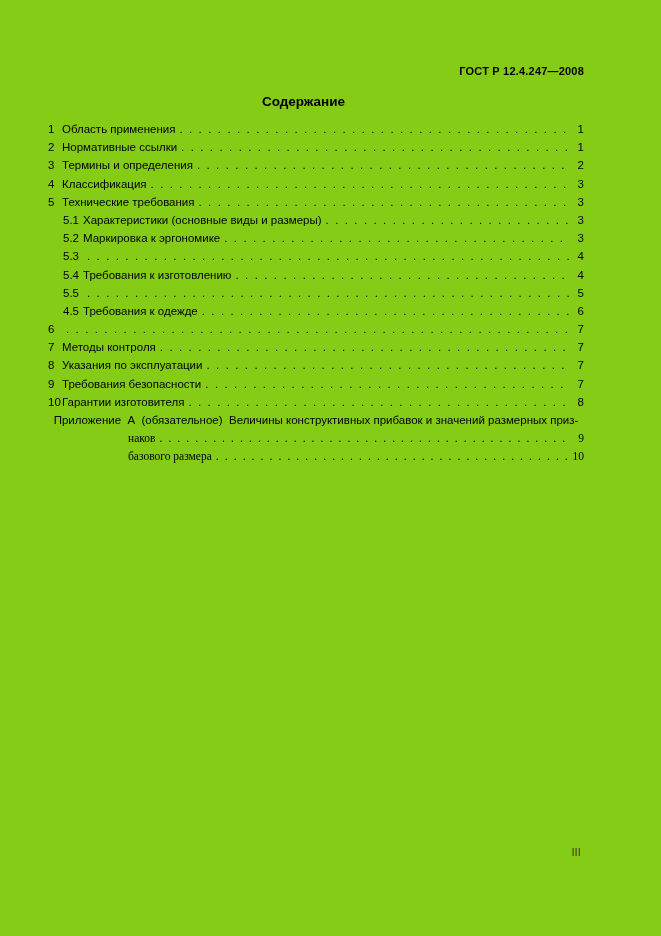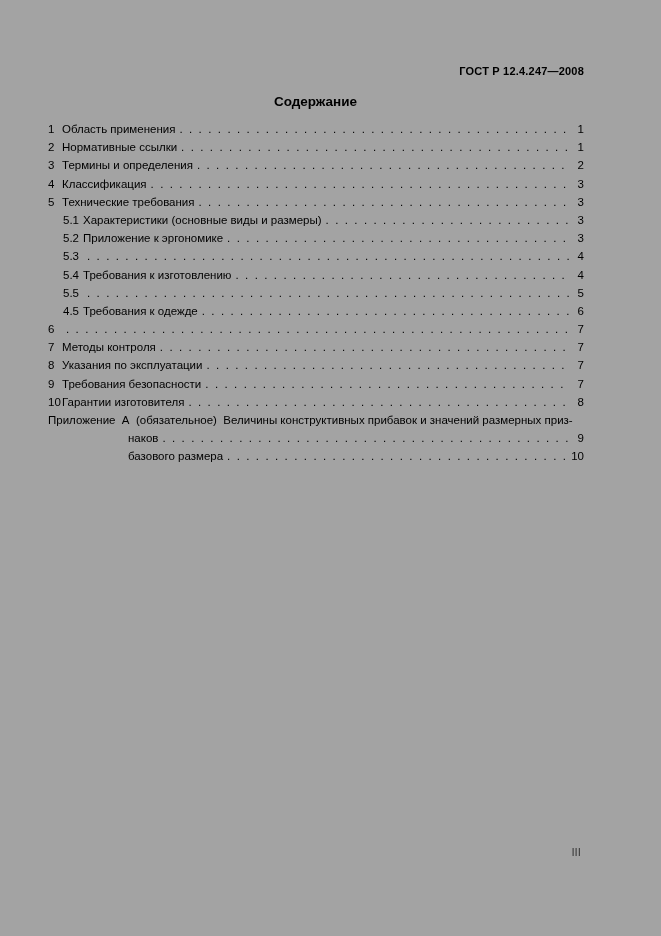--- a/index.html
+++ b/index.html
@@ -1,37 +1,37 @@
 <!DOCTYPE html>
 <html><head>
 <meta charset="utf-8">
 <style>
   html, body { margin: 0; padding: 0; background: #fff; }
   .page {
     position: relative;
     width: 661px;
     height: 936px;
-    background: #a3a3a3;
+    background: #84cc16;
     font-family: "Liberation Sans", "DejaVu Sans", sans-serif;
     color: #000;
     overflow: hidden;
   }
   .doc-code {
     position: absolute;
     top: 65px;
     right: 77px;
     font-size: 11px;
     font-weight: bold;
     letter-spacing: 0.2px;
     white-space: pre;
   }
   .page-title {
     position: absolute;
     top: 94px;
-    left: 47px;
+    left: 35px;
     width: 537px;
     text-align: center;
     font-size: 13.5px;
     font-weight: bold;
   }
   .toc {
     position: absolute;
     top: 120px;
     left: 48px;
     width: 536px;
@@ -59,27 +59,29 @@
   .dots::after {
     content: ". . . . . . . . . . . . . . . . . . . . . . . . . . . . . . . . . . . . . . . . . . . . . . . . . . . . . . . . . . . . . . . . . . . . . . . . . . . .";
     letter-spacing: 1.6px;
   }
   .pg { flex: 0 0 auto; min-width: 11px; text-align: right; white-space: pre; }
   .app-line1 {
     height: 18.2px;
     line-height: 18.2px;
     white-space: pre;
     overflow: hidden;
+    text-align: center;
   }
   .app-line2 {
     display: flex;
     align-items: baseline;
     height: 18.2px;
     padding-left: 80px;
     overflow: hidden;
+    font-family: Liberation Serif, serif;
   }
   .folio {
     position: absolute;
     top: 846px;
     right: 80px;
     font-size: 11.5px;
     color: #3a3a3a;
     text-align: center;
   }
 </style>
@@ -131,21 +133,21 @@
 
     <div class="row lvl2">
       <span class="num">5.1</span>
       <span class="lbl">Характеристики (основные виды и размеры)</span>
       <span class="dots"></span>
       <span class="pg">3</span>
     </div>
 
     <div class="row lvl2">
       <span class="num">5.2</span>
-      <span class="lbl">Приложение к эргономике</span>
+      <span class="lbl">Маркировка к эргономике</span>
       <span class="dots"></span>
       <span class="pg">3</span>
     </div>
 
     <div class="row lvl2">
       <span class="num">5.3</span>
       <span class="dots"></span>
       <span class="pg">4</span>
     </div>
 

